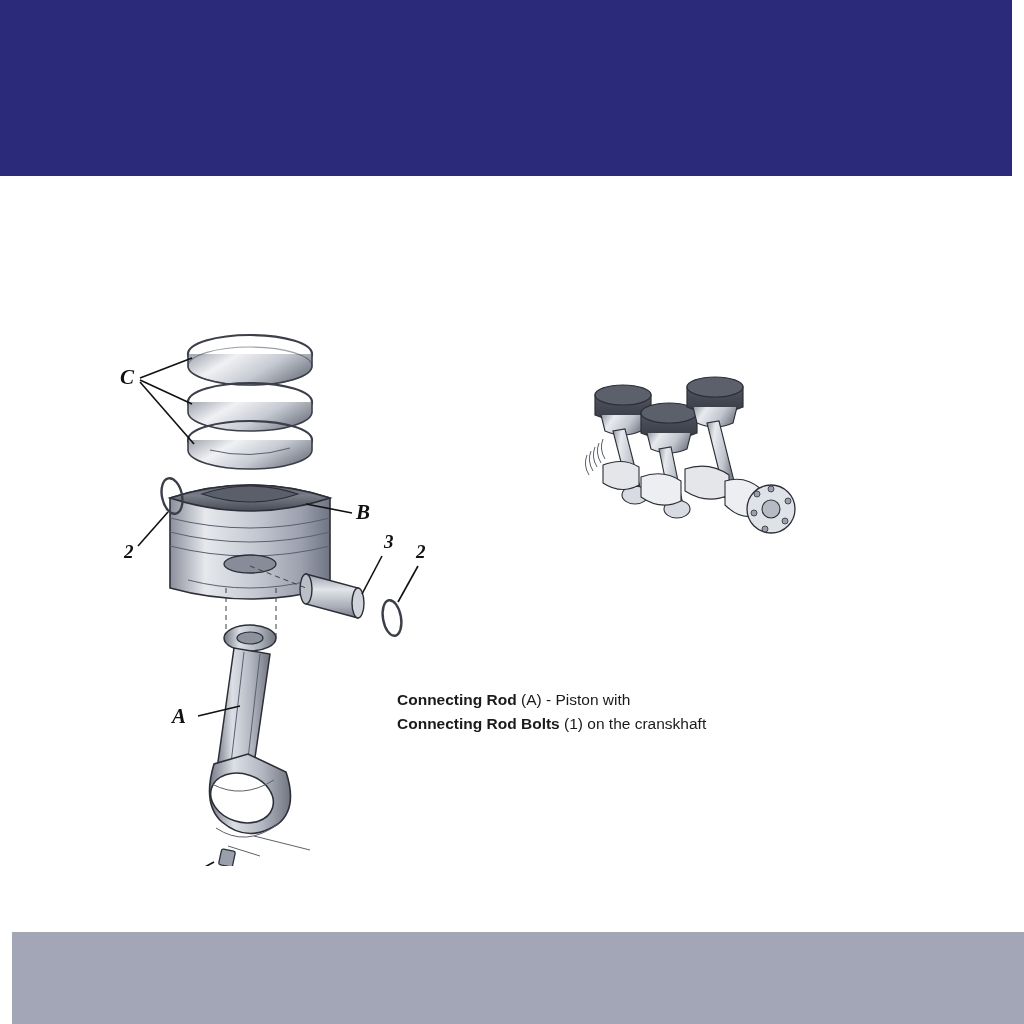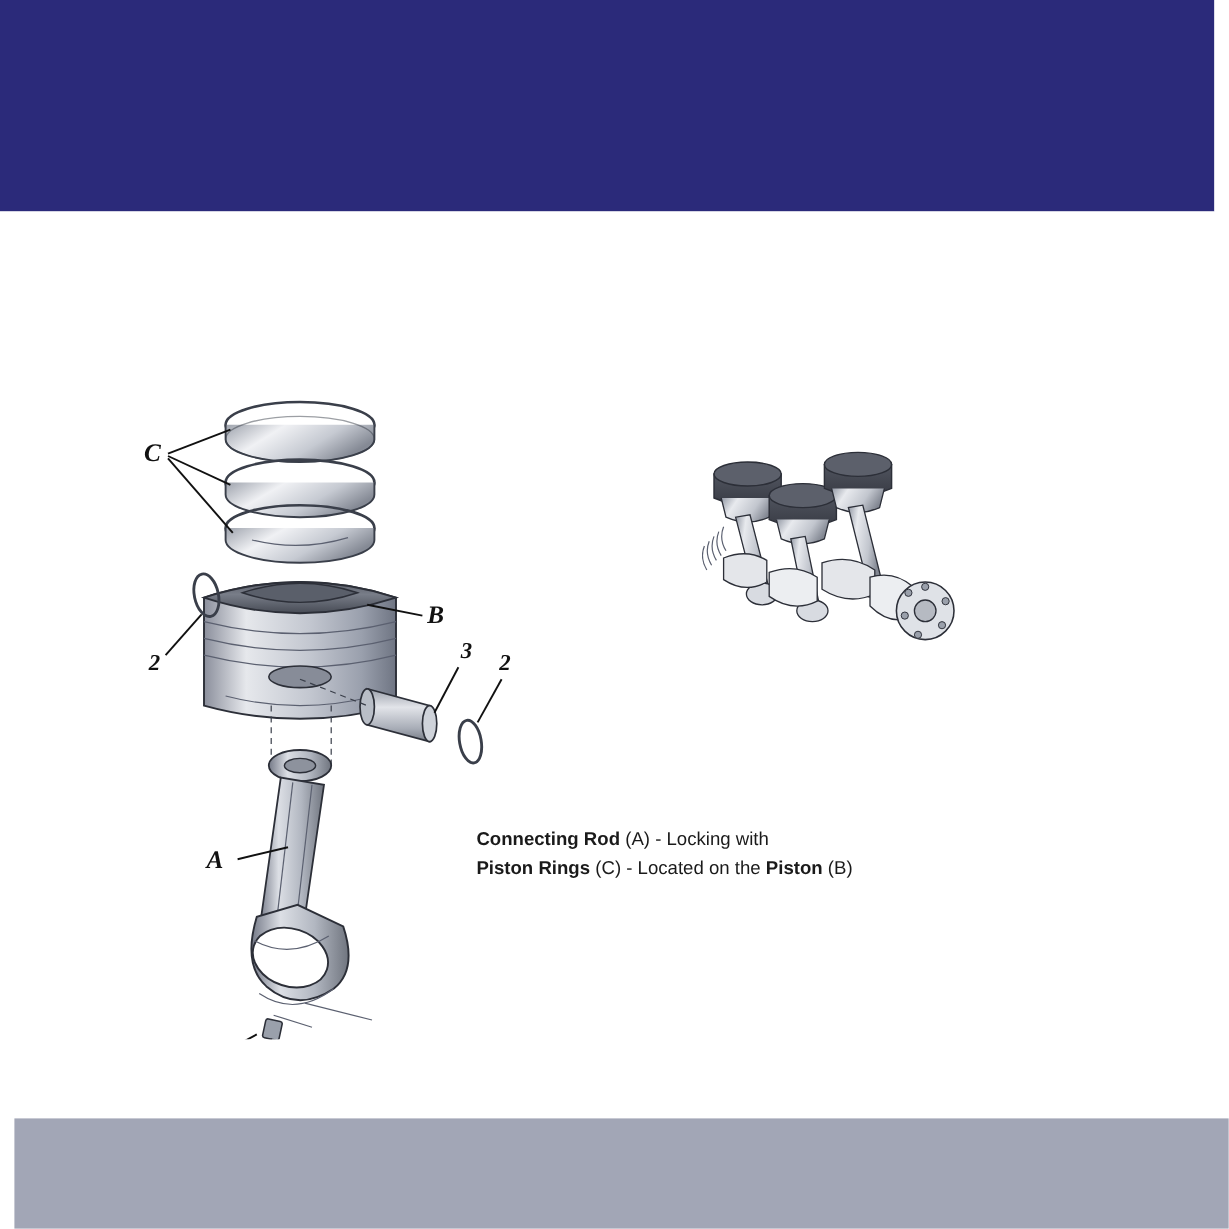--- a/index.html
+++ b/index.html
@@ -304,21 +304,21 @@
           <circle cx="180" cy="168" r="3" fill="#9aa0ab" stroke="#2c2f38" stroke-width="0.8"></circle>
           <circle cx="169" cy="152" r="3" fill="#9aa0ab" stroke="#2c2f38" stroke-width="0.8"></circle>
           <circle cx="172" cy="133" r="3" fill="#9aa0ab" stroke="#2c2f38" stroke-width="0.8"></circle>
           <path d="M6,90 q-4,10 2,20 M2,94 q-4,10 2,20 M10,86 q-4,10 2,20 M14,82 q-4,10 2,20 M18,78 q-4,10 2,20" class="thin"></path>
         </g>
       </svg>
     </div>
 
     <div class="caption">
       <div class="line">
-        <b>Connecting Rod</b><span> (A) - Locking with</span>
+        <b>Connecting Rod</b><span> (A) - Piston with</span>
       </div>
       <div class="line">
-        <b>Piston Rings</b><span> (C) - Located on the </span><b>Piston</b><span> (B)</span>
+        <b>Connecting Rod Bolts</b><span> (1) on the cranskhaft</span>
       </div>
     </div>
 
   </div>
 </div>
 
 </body></html>

